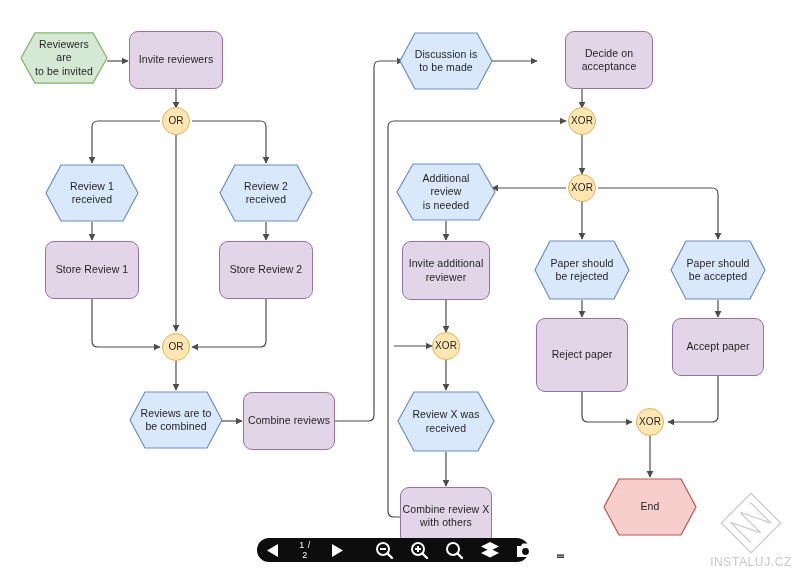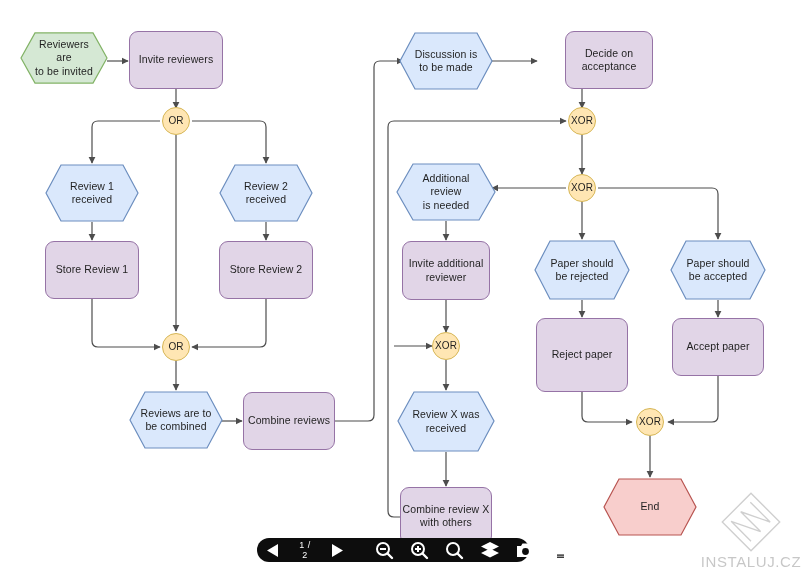--- a/index.html
+++ b/index.html
@@ -97,21 +97,21 @@
   #watermark {
     position: absolute;
     left: 705px; top: 492px;
     width: 92px; height: 78px;
     opacity: 0.55;
     display: flex;
     flex-direction: column;
     align-items: center;
   }
   #watermark .wm-text {
-    font-size: 15px;
+    font-size: 12px;
     color: #9a9a9a;
     letter-spacing: 0.6px;
     margin-top: 1px;
   }
 </style>
 </head>
 <body>
 
 <div id="canvas">
 

